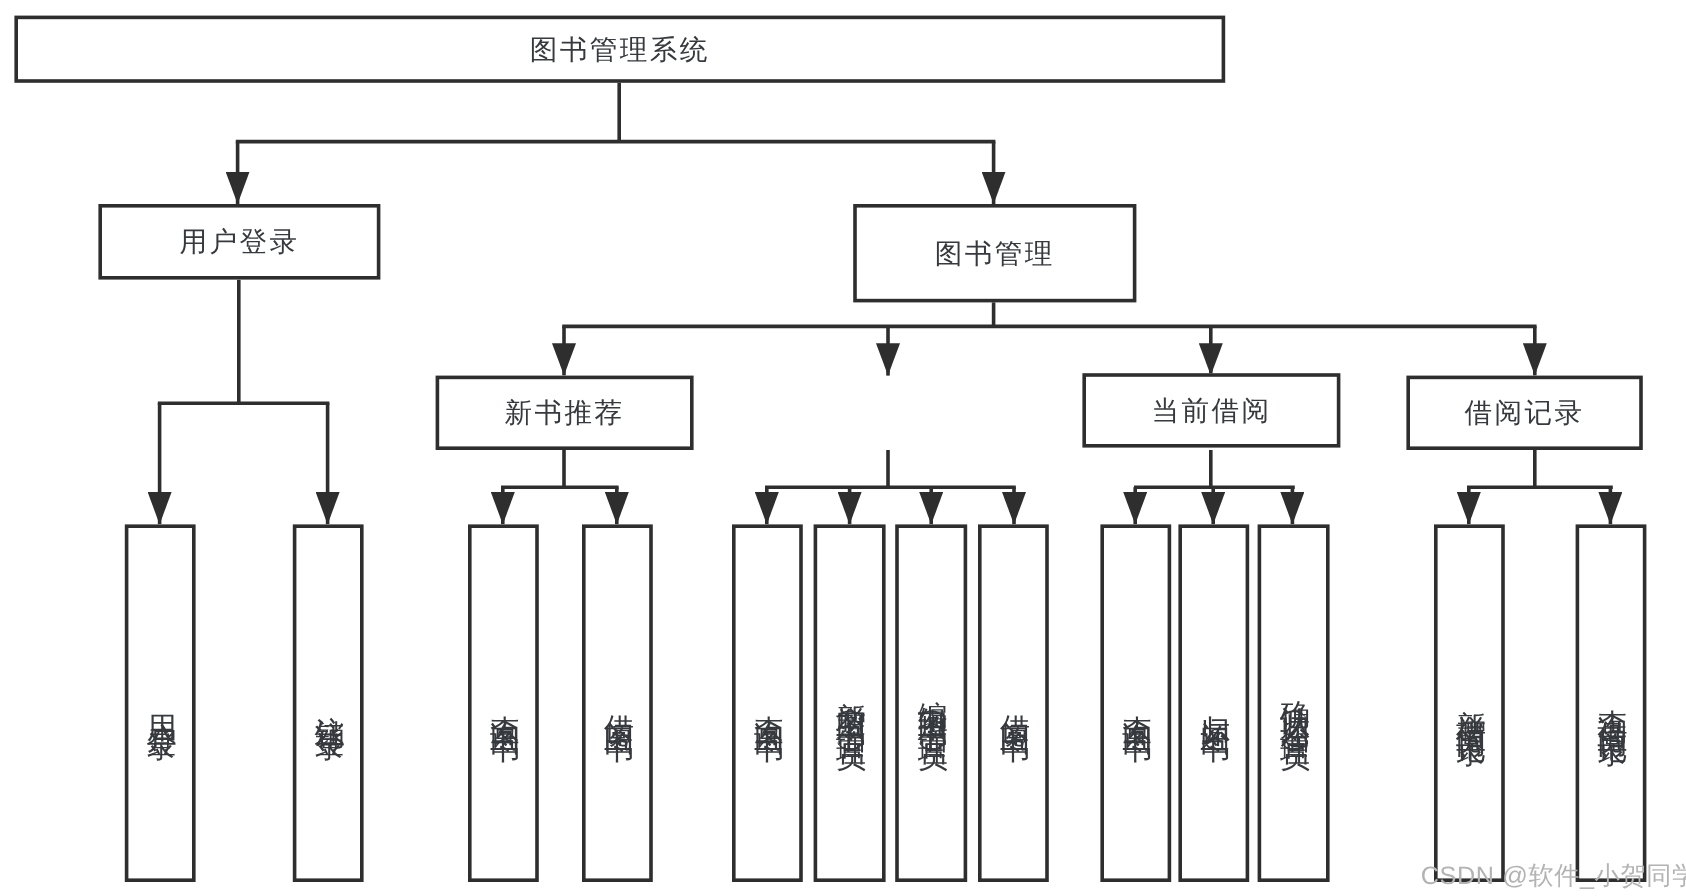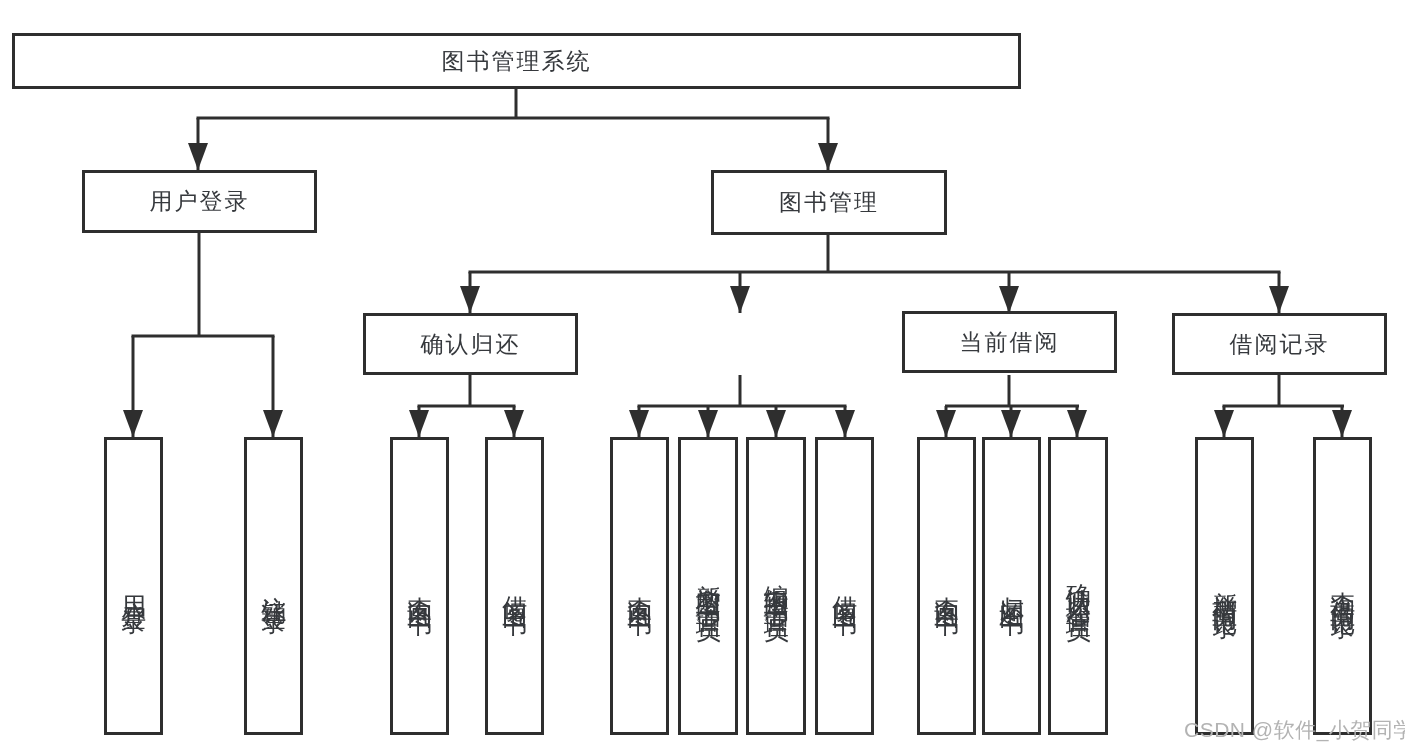--- a/index.html
+++ b/index.html
@@ -82,28 +82,28 @@
     </g>
 
     <g>
       <path class="ln" d="M1279,375 V406"></path>
       <path class="ln" d="M1222.5,406 H1344"></path>
       <path class="ln arrow" d="M1224,406 V437"></path>
       <path class="ln arrow" d="M1342,406 V437"></path>
     </g>
   </svg>
 
-  <div class="node h-node" style="left:12px; top:13px; width:1009px; height:56px;margin-top:20px;">图书管理系统</div>
+  <div class="node h-node" style="left:12px; top:13px; width:1009px; height:56px;">图书管理系统</div>
 
   <div class="node h-node" style="left:82px; top:170px; width:235px; height:63px;">用户登录</div>
-  <div class="node h-node" style="left:711px; top:170px; width:236px; height:65px;">图书管理</div>
+  <div class="node h-node" style="left:711px; top:170px; width:236px; height:82px;">图书管理</div>
 
-  <div class="node h-node" style="left:363px; top:313px; width:215px; height:62px;">确认归还</div>
+  <div class="node h-node" style="left:363px; top:313px; width:215px; height:62px;">新书推荐</div>
   <div class="node h-node" style="left:902px; top:311px; width:215px; height:62px;">当前借阅</div>
-  <div class="node h-node" style="left:1172px; top:313px; width:215px; height:62px;">借阅记录</div>
+  <div class="node h-node" style="left:1172px; top:313px; width:197px; height:62px;">借阅记录</div>
 
   <div class="node v-node" style="left:104px; top:437px; width:59px; height:298px;">用户登录</div>
   <div class="node v-node" style="left:244px; top:437px; width:59px; height:298px;">注销登录</div>
 
   <div class="node v-node" style="left:390px; top:437px; width:59px; height:298px;">查询图书</div>
   <div class="node v-node" style="left:485px; top:437px; width:59px; height:298px;">借阅图书</div>
 
   <div class="node v-node" style="left:610px; top:437px; width:59px; height:298px;">查询图书</div>
   <div class="node v-node" style="left:678px; top:437px; width:60px; height:298px;">新增图书（管理员）</div>
   <div class="node v-node" style="left:746px; top:437px; width:60px; height:298px;">编辑图书（管理员）</div>

